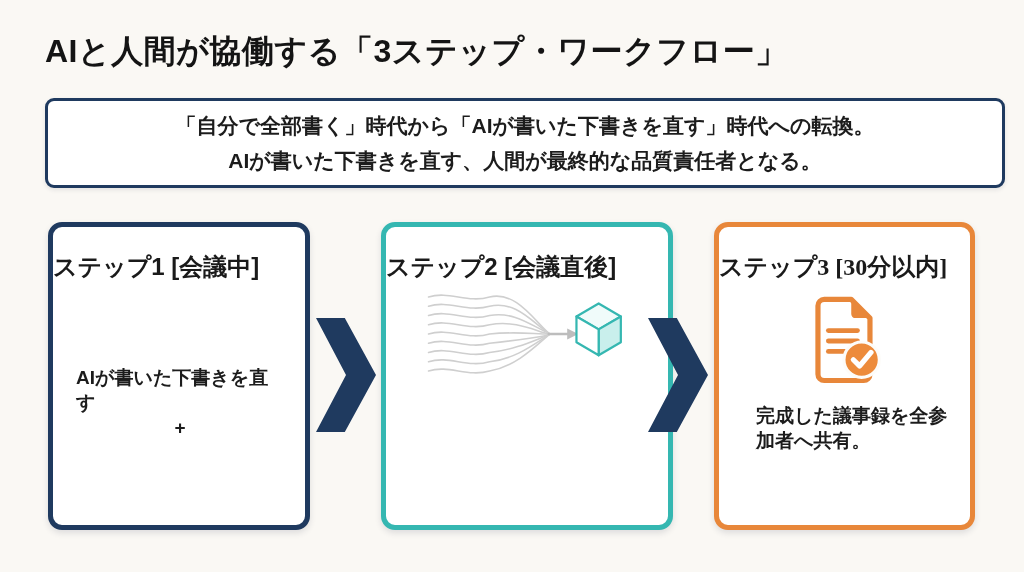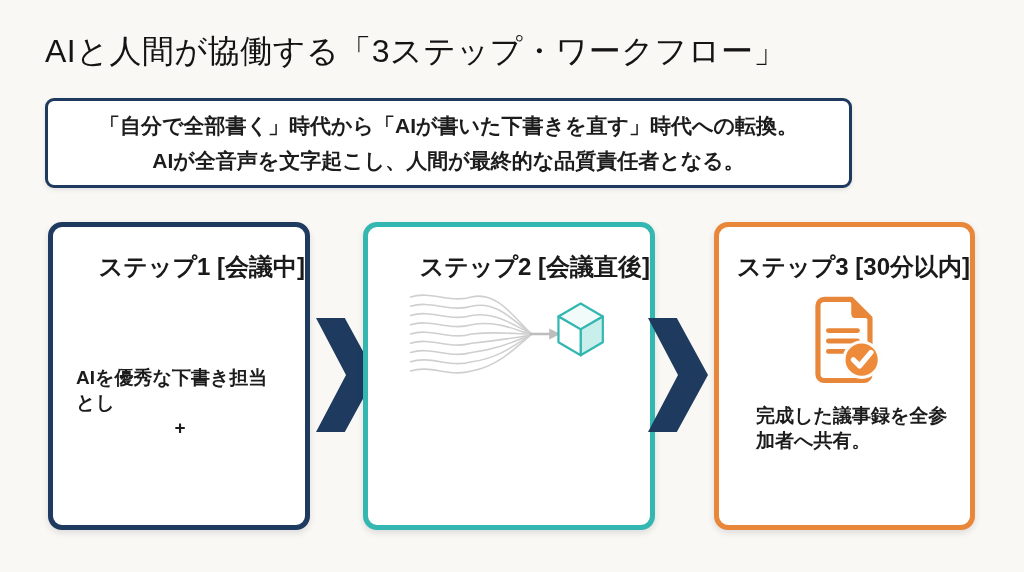--- a/index.html
+++ b/index.html
@@ -7,45 +7,45 @@
     width:1024px;height:572px;position:relative;overflow:hidden;
     background:#faf8f4;
     font-family:"Liberation Sans","DejaVu Sans",sans-serif;
     color:#1c1c1c;
   }
   .stage{position:absolute;inset:0;}
 
   
   .page-title{
     position:absolute;left:45px;top:30px;margin:0;
-    font-size:32px;font-weight:normal;letter-spacing:.5px;color:#141414;
+    font-size:32px;font-weight:bold;letter-spacing:.5px;color:#141414;
   }
 
   
   .intro-box{
-    position:absolute;left:45px;top:98px;width:807px;box-sizing:border-box;
+    position:absolute;left:45px;top:98px;width:960px;box-sizing:border-box;
     background:#ffffff;border:3px solid #1f3a5f;border-radius:9px;
     padding:7px 10px;text-align:center;
     font-size:21px;font-weight:bold;line-height:35px;
     box-shadow:0 2px 4px rgba(30,40,70,.10);
   }
 
   
   .card{
     position:absolute;top:222px;height:308px;box-sizing:border-box;
     background:#ffffff;border-radius:14px;border:5px solid #000;
     box-shadow:0 3px 6px rgba(30,40,70,.13);
   }
   .card--navy  {left:48px; width:262px;border-color:#1f3a5f;}
-  .card--teal  {left:363px;width:292px;border-color:#35b7b1;}
-  .card--orange{left:714px;width:261px;border-color:#e8873a;}
+  .card--teal  {left:381px;width:292px;border-color:#35b7b1;}
+  .card--orange{left:714px;width:261px;border-color:#e8873a;font-family:Liberation Serif, serif;}
 
   .card h2{
     position:absolute;left:0;right:0;top:24px;margin:0;
-    text-align:right;font-size:24px;font-weight:bold;color:#1a1a1a;
+    text-align:left;font-size:24px;font-weight:bold;color:#1a1a1a;
   }
   .card .body{
     position:absolute;font-size:19px;font-weight:bold;line-height:1.32;color:#1c1c1c;
   }
   .card--navy  .body{left:23px;right:21px;top:138px;}
   .card--teal  .body{left:20px;right:16px;top:166px;}
   .card--orange .body{left:37px;right:18px;top:176px;}
   .plus-line{text-align:center;}
 
   .card-icon{position:absolute;left:50%;transform:translateX(-50%);}
@@ -62,27 +62,27 @@
 </style>
 </head>
 <body>
 
 <div class="stage">
 
   <h1 class="page-title">AIと人間が協働する「3ステップ・ワークフロー」</h1>
 
   <div class="intro-box">
     <div>「自分で全部書く」時代から「AIが書いた下書きを直す」時代への転換。</div>
-    <div>AIが全音声を文字起こし、人間が最終的な品質責任者となる。</div>
+    <div>AIが書いた下書きを直す、人間が最終的な品質責任者となる。</div>
   </div>
 
   <section class="card card--navy">
     <h2>ステップ1 [会議中]</h2>
     <div class="body">
-      <div>AIを優秀な下書き担当とし</div>
+      <div>AIが書いた下書きを直す</div>
       <div class="plus-line">+</div>
     </div>
   </section>
 
   <div class="chevron chev-1"></div>
 
   <section class="card card--teal">
     <h2>ステップ2 [会議直後]</h2>
     <svg class="card-icon" width="208" height="102" viewBox="0 0 225 110" aria-hidden="true">
       <g fill="none" stroke="#cfcfcf" stroke-width="1.7" stroke-linecap="round">

